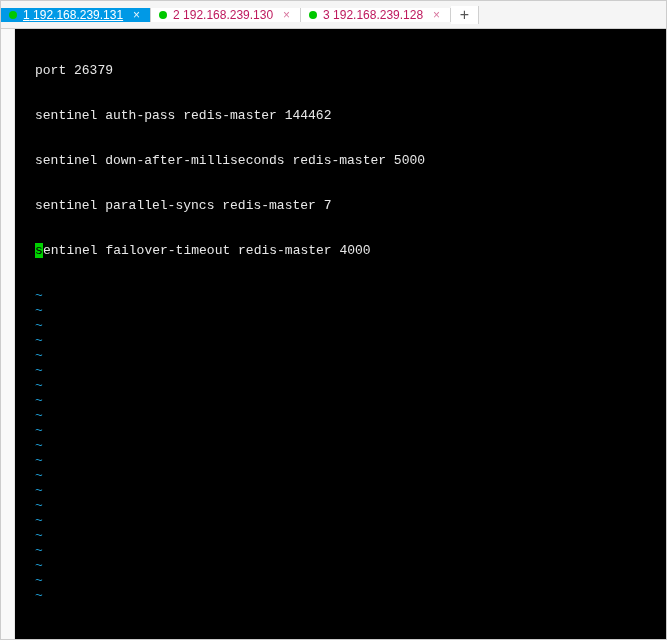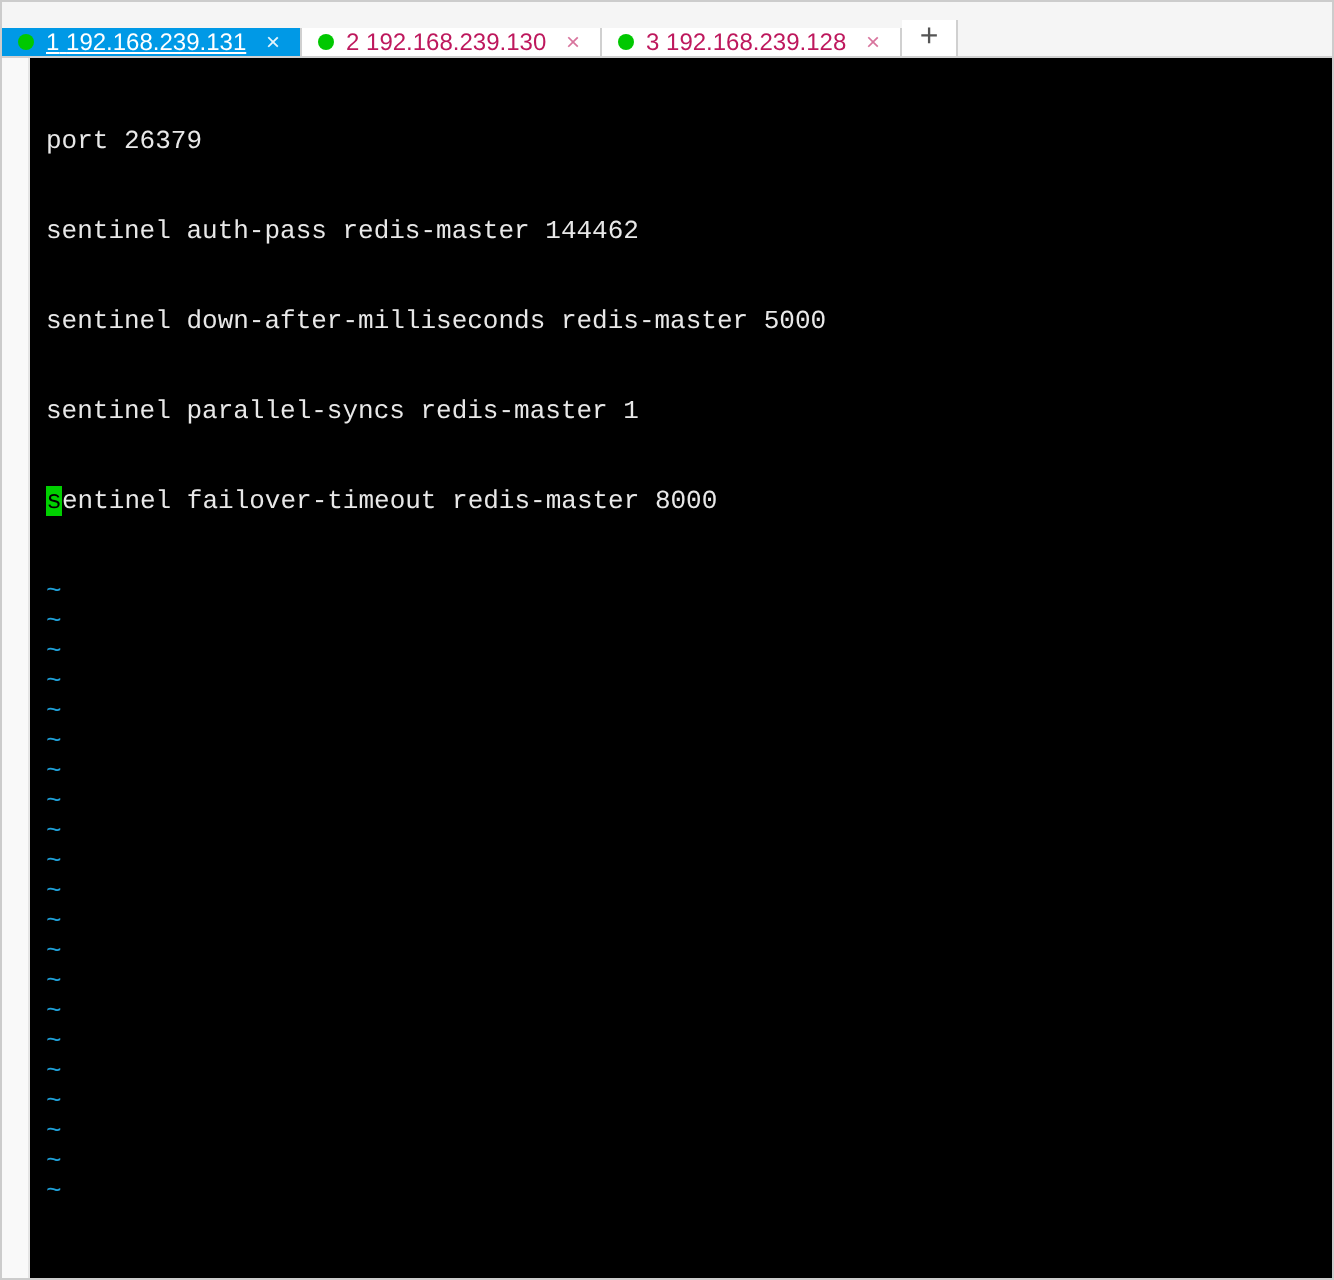--- a/index.html
+++ b/index.html
@@ -9,21 +9,21 @@
       width: 667px;
       height: 640px;
       overflow: hidden;
       border: 1px solid #ccc;
     }
     .tab-bar {
       display: flex;
       background: #f5f5f5;
       border-bottom: 1px solid #d0d0d0;
       height: 28px;
-      align-items: flex-end;
+      align-items: center;
     }
     .tab {
       display: flex;
       align-items: center;
       padding: 0 8px;
       border-right: 1px solid #d0d0d0;
       font-size: 12px;
       color: #be185d;
       cursor: pointer;
       gap: 6px;
@@ -74,21 +74,21 @@
       position: absolute;
       left: 15px;
       right: 1px;
       top: 29px;
       bottom: 1px;
       background: #000;
       font-family: "Consolas","Courier New",monospace;
       font-size: 13px;
       line-height: 15px;
       color: #e8e8e8;
-      padding: 4px 8px;
+      padding: 4px 20px;
       white-space: pre;
       overflow: hidden;
     }
     .line { height: 15px; }
     .tilde { color: #1fa0d8; }
     .cursor {
       display: inline-block;
       background: #00d000;
       color: #000;
       width: 8px;
@@ -116,16 +116,16 @@
   </div>
   <div class="new-tab">+</div>
 </div>
 
 <div class="side-gutter"></div>
 
 <div class="terminal">
   <div class="line">port 26379</div>
   <div class="line">sentinel auth-pass redis-master 144462</div>
   <div class="line">sentinel down-after-milliseconds redis-master 5000</div>
-  <div class="line">sentinel parallel-syncs redis-master 1</div>
-  <div class="line"><span class="cursor">s</span><span>entinel failover-timeout redis-master 8000</span></div>
+  <div class="line">sentinel parallel-syncs redis-master 7</div>
+  <div class="line"><span class="cursor">s</span><span>entinel failover-timeout redis-master 4000</span></div>
   <div id="tilde-container"><div class="line tilde">~</div><div class="line tilde">~</div><div class="line tilde">~</div><div class="line tilde">~</div><div class="line tilde">~</div><div class="line tilde">~</div><div class="line tilde">~</div><div class="line tilde">~</div><div class="line tilde">~</div><div class="line tilde">~</div><div class="line tilde">~</div><div class="line tilde">~</div><div class="line tilde">~</div><div class="line tilde">~</div><div class="line tilde">~</div><div class="line tilde">~</div><div class="line tilde">~</div><div class="line tilde">~</div><div class="line tilde">~</div><div class="line tilde">~</div><div class="line tilde">~</div></div>
 </div>
 
 </body></html>

